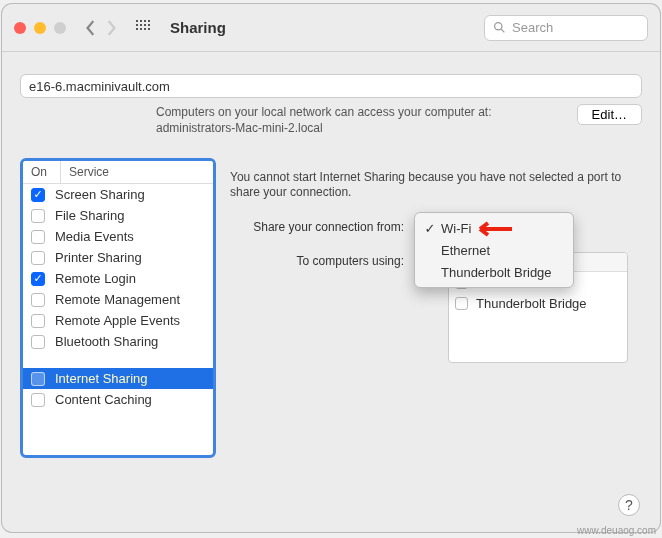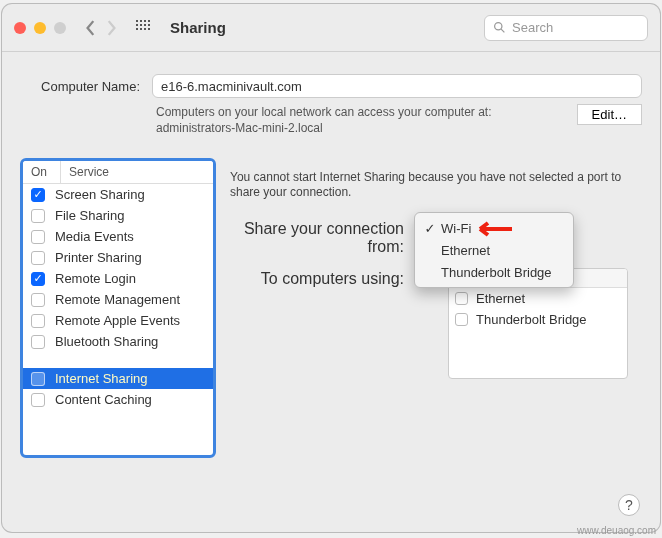--- a/index.html
+++ b/index.html
@@ -14,39 +14,39 @@
   .title { font-weight: 600; font-size: 15px; color: #333; }
   .spacer { flex: 1; }
   .search { background: #fff; border: 1px solid #ccc; border-radius: 6px; width: 164px; height: 26px; display: flex; align-items: center; padding: 0 8px; color: #999; gap: 6px; }
   .search svg { width: 13px; height: 13px; }
   .content { padding: 22px 18px 14px 18px; }
   .row1 { display: flex; align-items: center; gap: 12px; margin-bottom: 6px; }
   .label-r { width: 120px; text-align: right; }
   .name-input { flex: 1; background: #fff; border: 1px solid #ccc; border-radius: 6px; height: 24px; padding: 8px 8px; display: flex; align-items: center; }
   .helper { margin-left: 136px; color: #555; font-size: 12px; line-height: 16px; display: flex; align-items: flex-start; gap: 14px; }
   .helper-txt { flex: 1; }
-  .edit-btn { background: #fff; border: 1px solid #ccc; border-radius: 0; padding: 2px 14px; font-size: 13px; }
+  .edit-btn { background: #fff; border: 1px solid #ccc; border-radius: 5px; padding: 2px 14px; font-size: 13px; }
   .main { display: flex; gap: 14px; margin-top: 22px; }
   .services { width: 196px; height: 300px; background: #fff; border: 3px solid #3e84e0; border-radius: 6px; overflow: hidden; }
   .shead { display: flex; background: #fff; border-bottom: 1px solid #ddd; font-size: 12px; color: #555; }
   .shead div { padding: 4px 8px; }
   .shead div:first-child { width: 38px; border-right: 1px solid #ddd; }
   .srow { display: flex; align-items: center; height: 21px; padding: 0 8px; gap: 10px; font-size: 13px; }
   .srow.sel { background: #1f6fe5; color: #fef9c3; margin-top: 16px; }
   .cb { width: 14px; height: 14px; border: 1px solid #bbb; border-radius: 3px; background: #fff; flex-shrink: 0; display: flex; align-items: center; justify-content: center; }
   .cb.on { background: #0a66ff; border-color: #0a66ff; }
   .cb.on::after { content: "✓"; color: #fff; font-size: 11px; }
   .srow.sel .cb { border-color: rgba(255,255,255,0.6); background: rgba(255,255,255,0.25); }
   .right { flex: 1; }
   .status { display: flex; align-items: center; gap: 8px; margin-bottom: 6px; }
   .dot { width: 10px; height: 10px; border-radius: 50%; background: #d33; }
   .status-t { font-size: 14px; }
   .desc { font-size: 12px; color: #444; line-height: 15px; margin-bottom: 18px; margin-top: 12px; }
   .formrow { display: flex; align-items: flex-start; margin-bottom: 12px; }
-  .formrow .lbl { width: 184px; text-align: right; padding-right: 10px; padding-top: 2px; font-size: 16px; }
+  .formrow .lbl { width: 184px; text-align: right; padding-right: 10px; padding-top: 2px; font-size: 12px; }
   .popup { position: relative; width: 160px; }
   .popup-btn { width: 160px; height: 22px; background: #fff; border: 1px solid #5b9aed; border-radius: 5px; }
   .menu { position: absolute; top: -6px; left: 0; width: 160px; background: #f4f4f4; border: 1px solid #bbb; border-radius: 6px; box-shadow: 0 6px 14px rgba(0,0,0,0.25); padding: 4px 0; z-index: 10; }
   .mitem { display: flex; align-items: center; height: 22px; padding: 0 12px 0 8px; gap: 4px; font-size: 13px; }
   .mitem .chk { width: 14px; text-align: center; }
   .arrow { position: absolute; left: 60px; top: 2px; z-index: 20; }
   .portlist { width: 180px; border: 1px solid #ccc; border-radius: 4px; background: #fff; margin-left: 0; overflow: hidden; }
   .phead { background: #f6f6f6; border-bottom: 1px solid #ddd; display: flex; font-size: 11px; color: #555; }
   .phead div:first-child { width: 34px; padding: 3px 6px; border-right: 1px solid #ddd; }
   .phead div:last-child { padding: 3px 6px; }
@@ -94,21 +94,20 @@
       <svg viewBox="0 0 16 16">
           <circle cx="6.5" cy="6.5" r="4.5" stroke="#999" stroke-width="1.5" fill="none"></circle>
           <line x1="10" y1="10" x2="14" y2="14" stroke="#999" stroke-width="1.5"></line>
         </svg>
       <span>Search</span>
     </div>
   </div>
 
   <div class="content">
     <div class="row1">
-      <div class="label-r">Computer Name:</div>
       <div class="name-input">
           <span>e16-6.macminivault.com</span>
         </div>
     </div>
     <div class="helper">
       <div class="helper-txt">Computers on your local network can access your computer at: administrators-Mac-mini-2.local</div>
       <button class="edit-btn">Edit…</button>
     </div>
 
     <div class="main">

